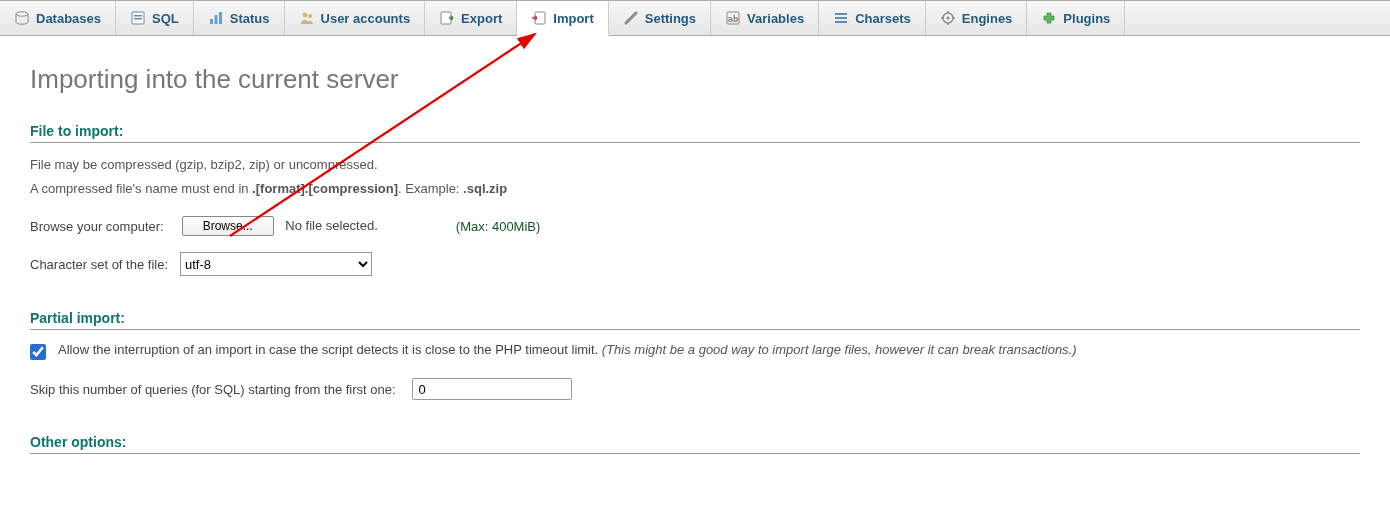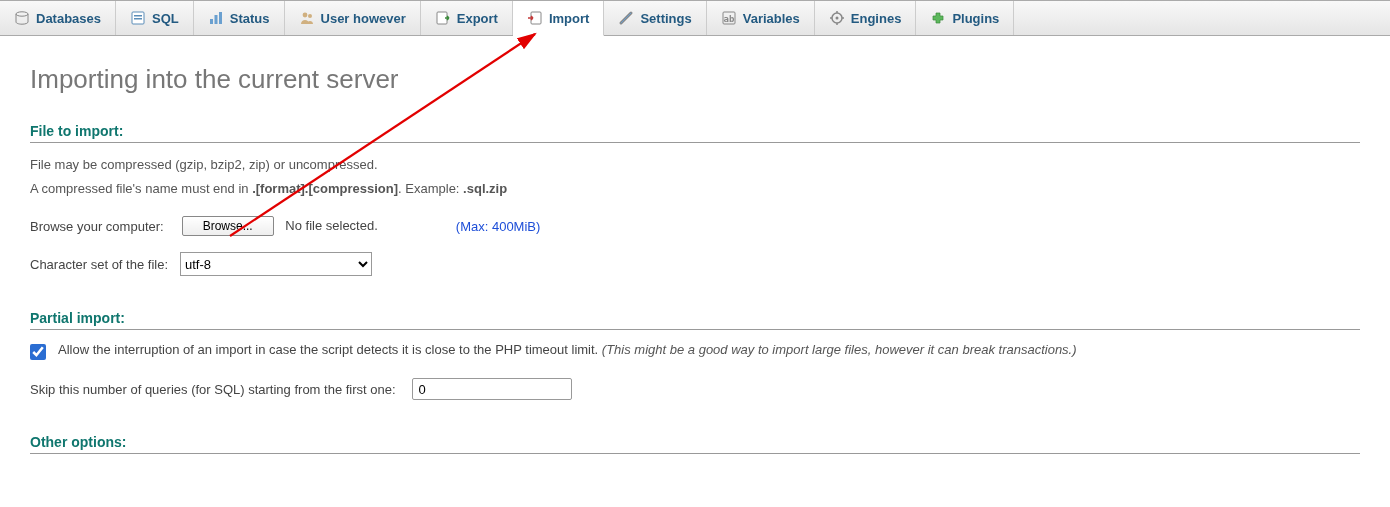--- a/index.html
+++ b/index.html
@@ -71,21 +71,21 @@
   .browse-btn {
     font-family: sans-serif;
     font-size: 12px;
     border: 1px solid #888;
     background: linear-gradient(to bottom, #fff, #eee);
     padding: 2px 20px;
     border-radius: 2px;
     cursor: pointer;
   }
   .file-status { margin-left: 8px; color: #444; }
-  .maxsize { color: #1d4ed8; }
+  .maxsize { color: #14532d; }
   select.charset {
     width: 192px;
     height: 24px;
     font-size: 13px;
     border: 1px solid #999;
     background: #fff;
   }
   .checkbox-row { display: flex; align-items: flex-start; margin: 10px 0; }
   input[type=checkbox].blue {
     width: 16px; height: 16px;
@@ -143,21 +143,21 @@
   </div>
   <div class="tab">
     <span class="ticon">
       <svg width="16" height="16">
           <circle cx="6" cy="5" r="2.4" fill="#d0b080"></circle>
           <circle cx="11" cy="6" r="2" fill="#d0b080"></circle>
           <path d="M2 14c0-2.5 2-4 4-4s4 1.5 4 4" fill="#d0b080"></path>
           <path d="M8 14c0-2 1.5-3 3-3s3 1 3 3" fill="#d0b080"></path>
         </svg>
     </span>
-    <span>User however</span>
+    <span>User accounts</span>
   </div>
   <div class="tab">
     <span class="ticon">
       <svg width="16" height="16">
           <rect x="2" y="2" width="10" height="12" rx="1" fill="#fff" stroke="#888"></rect>
           <path d="M10 8h4m0 0-2-2m2 2-2 2" stroke="#3a8a3a" stroke-width="1.5" fill="none"></path>
         </svg>
     </span>
     <span>Export</span>
   </div>
@@ -180,20 +180,30 @@
     <span>Settings</span>
   </div>
   <div class="tab">
     <span class="ticon">
       <svg width="16" height="16">
           <rect x="2" y="2" width="12" height="12" rx="1" fill="none" stroke="#888"></rect>
           <text x="8" y="12" font-size="9" text-anchor="middle" fill="#888" font-family="monospace">ab</text>
         </svg>
     </span>
     <span>Variables</span>
+  </div>
+  <div class="tab">
+    <span class="ticon">
+      <svg width="16" height="16">
+          <rect x="2" y="3" width="12" height="2" fill="#5b8db8"></rect>
+          <rect x="2" y="7" width="12" height="2" fill="#5b8db8"></rect>
+          <rect x="2" y="11" width="12" height="2" fill="#5b8db8"></rect>
+        </svg>
+    </span>
+    <span>Charsets</span>
   </div>
   <div class="tab">
     <span class="ticon">
       <svg width="16" height="16">
           <circle cx="8" cy="8" r="5" fill="none" stroke="#888" stroke-width="1.5"></circle>
           <circle cx="8" cy="8" r="1.5" fill="#888"></circle>
           <g stroke="#888" stroke-width="1.5">
             <line x1="8" y1="1" x2="8" y2="3"></line>
             <line x1="8" y1="13" x2="8" y2="15"></line>
             <line x1="1" y1="8" x2="3" y2="8"></line>

